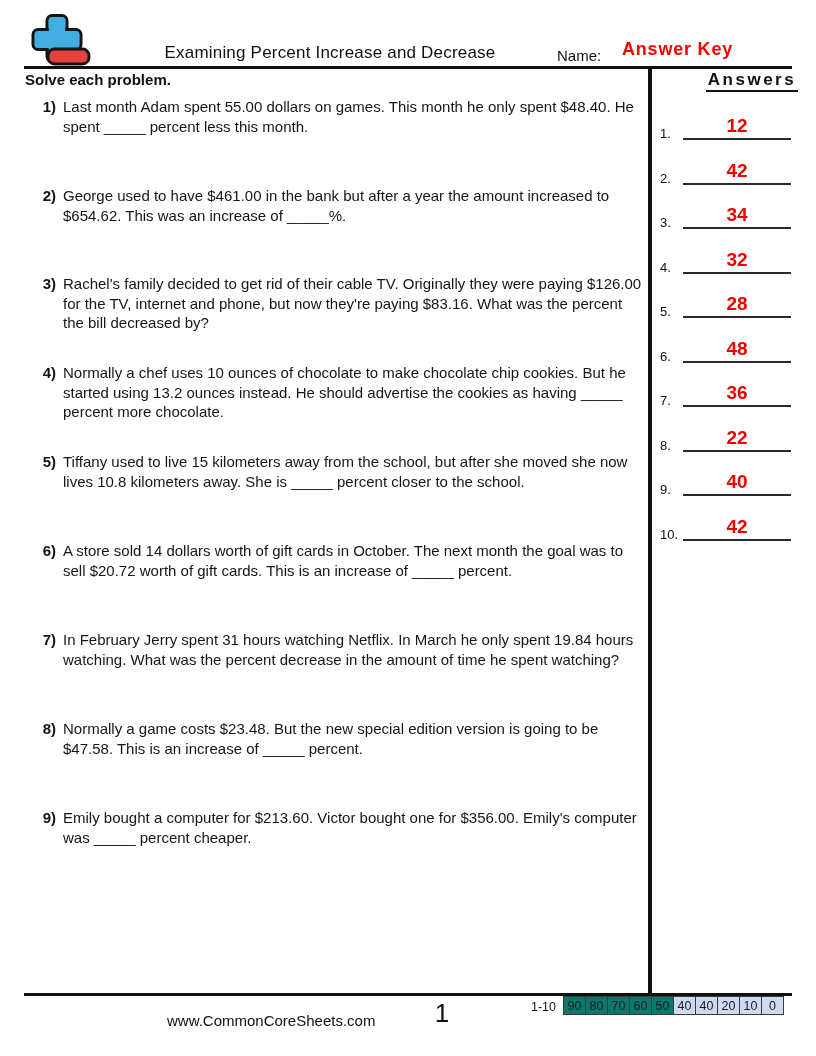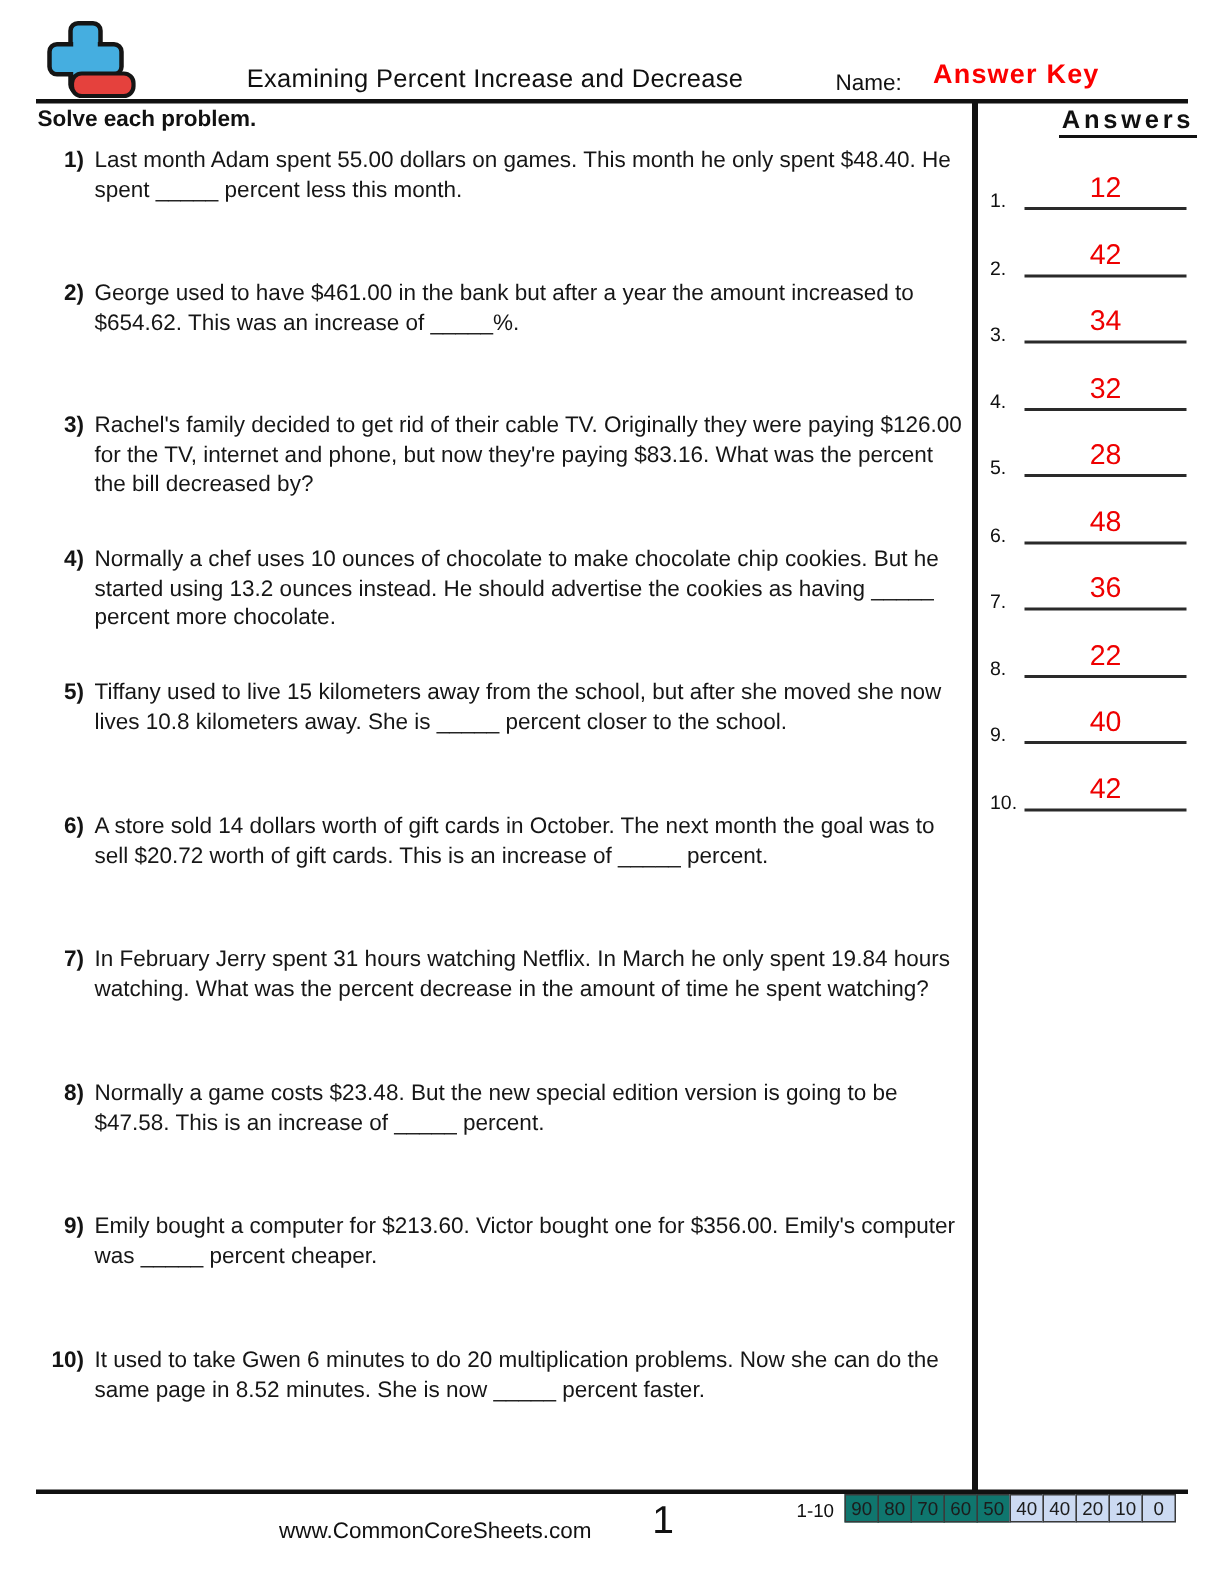--- a/index.html
+++ b/index.html
@@ -44,32 +44,32 @@
   .answers-title { position: absolute; left: 677px; top: 70px; width: 150px; text-align: center; }
   .answers-title span {
     font-size: 17px; font-weight: bold; letter-spacing: 2.5px;
     border-bottom: 2.5px solid #111; padding: 0 2px 1px 2px; color: #111;
   }
   .answer-row { position: absolute; left: 657px; width: 150px; height: 30px; }
   .a-num { position: absolute; left: 3px; bottom: -1px; font-size: 13px; color: #111; }
   .a-line { position: absolute; left: 26px; width: 108px; bottom: 0; border-bottom: 2px solid #2a2a2a; }
   .a-val {
     position: absolute; left: 26px; width: 108px; bottom: 3px; text-align: center;
-    font-size: 19px; font-weight: normal; color: #ee0000;
+    font-size: 19px; font-weight: bold; color: #ee0000;
   }
 
   
   .footer-rule { position: absolute; left: 24px; top: 993px; width: 768px; height: 3px; background: #111; }
   .math-badge { position: absolute; left: 21px; top: 996px; width: 146px; height: 36px; background: #0d0d0d; border-radius: 8px; }
   .math-pill {
     position: absolute; left: 7px; right: 9px; top: 6px; bottom: 7px; background: #fff;
     border-radius: 12px; display: flex; align-items: center; justify-content: center;
     font-size: 19px; font-weight: bold; color: #0d0d0d;
   }
-  .website { position: absolute; left: 186px; top: 1012px; font-size: 15px; color: #111; }
+  .website { position: absolute; left: 167px; top: 1012px; font-size: 15px; color: #111; }
   .page-num { position: absolute; left: 400px; top: 998px; width: 84px; text-align: center; font-size: 26px; color: #111; }
   .score-label { position: absolute; left: 531px; top: 1000px; font-size: 12.5px; color: #111; }
   .score-grid { position: absolute; left: 563px; top: 996px; display: flex; }
   .score-cell {
     width: 23px; height: 19px; border: 1px solid #3a3a3a; margin-right: -1px;
     display: flex; align-items: center; justify-content: center;
     font-size: 12.5px; color: #1c1c1c; background: #0f766e;
   }
   .score-cell.hl { background: #ccdaf2; }
 </style>
@@ -121,24 +121,20 @@
     <span class="p-num">7)</span>
     <span class="p-text">In February Jerry spent 31 hours watching Netflix. In March he only spent 19.84 hours watching. What was the percent decrease in the amount of time he spent watching?</span>
   </div>
   <div class="problem" style="top:719px">
     <span class="p-num">8)</span>
     <span class="p-text">Normally a game costs $23.48. But the new special edition version is going to be $47.58. This is an increase of _____ percent.</span>
   </div>
   <div class="problem" style="top:808px">
     <span class="p-num">9)</span>
     <span class="p-text">Emily bought a computer for $213.60. Victor bought one for $356.00. Emily's computer was _____ percent cheaper.</span>
-  </div>
-  <div class="problem" style="top:897px">
-    <span class="p-num">10)</span>
-    <span class="p-text">It used to take Gwen 6 minutes to do 20 multiplication problems. Now she can do the same page in 8.52 minutes. She is now _____ percent faster.</span>
   </div>
 
   <div class="answers-title">
     <span>Answers</span>
   </div>
 
   <div class="answer-row" style="top:110px">
     <span class="a-num">1.</span>
     <span class="a-val">12</span>
     <span class="a-line"></span>

